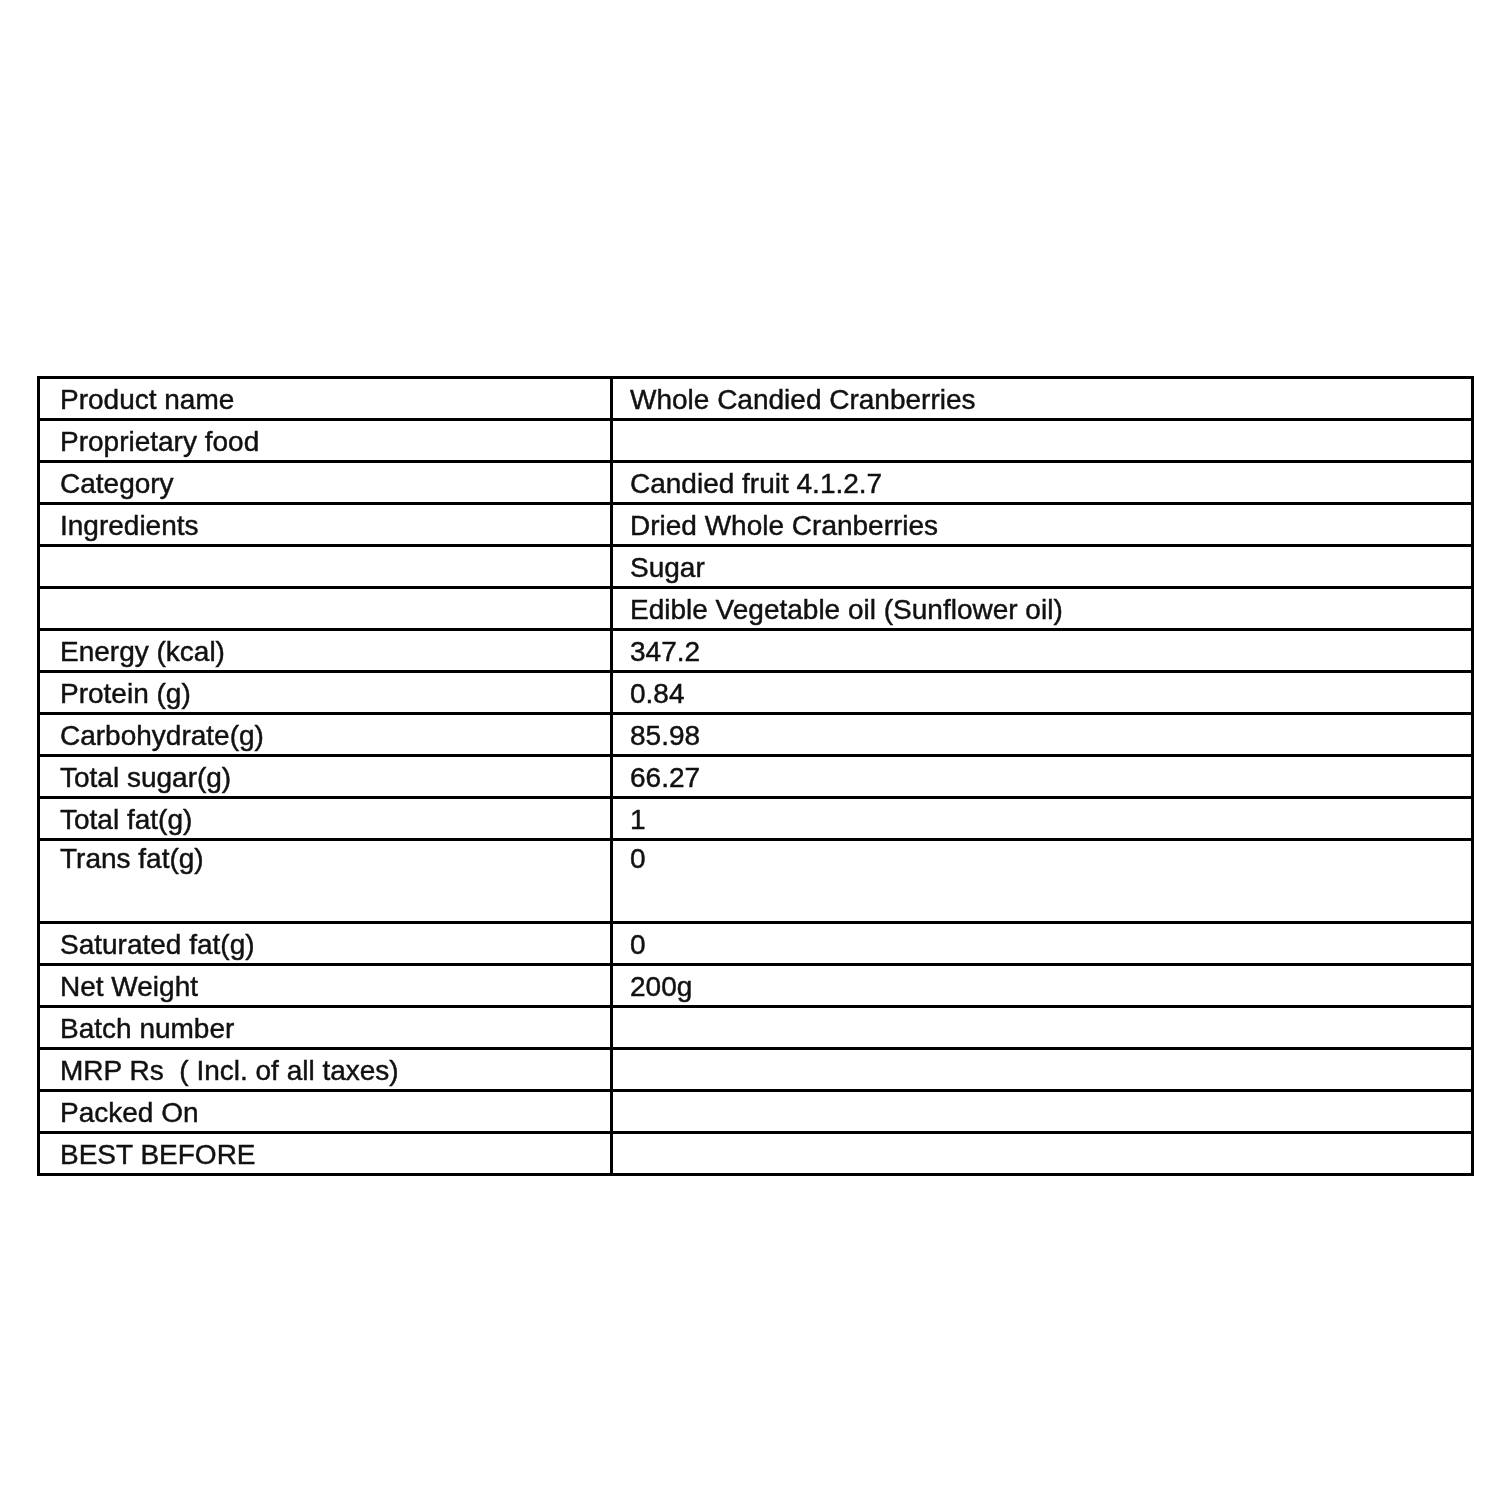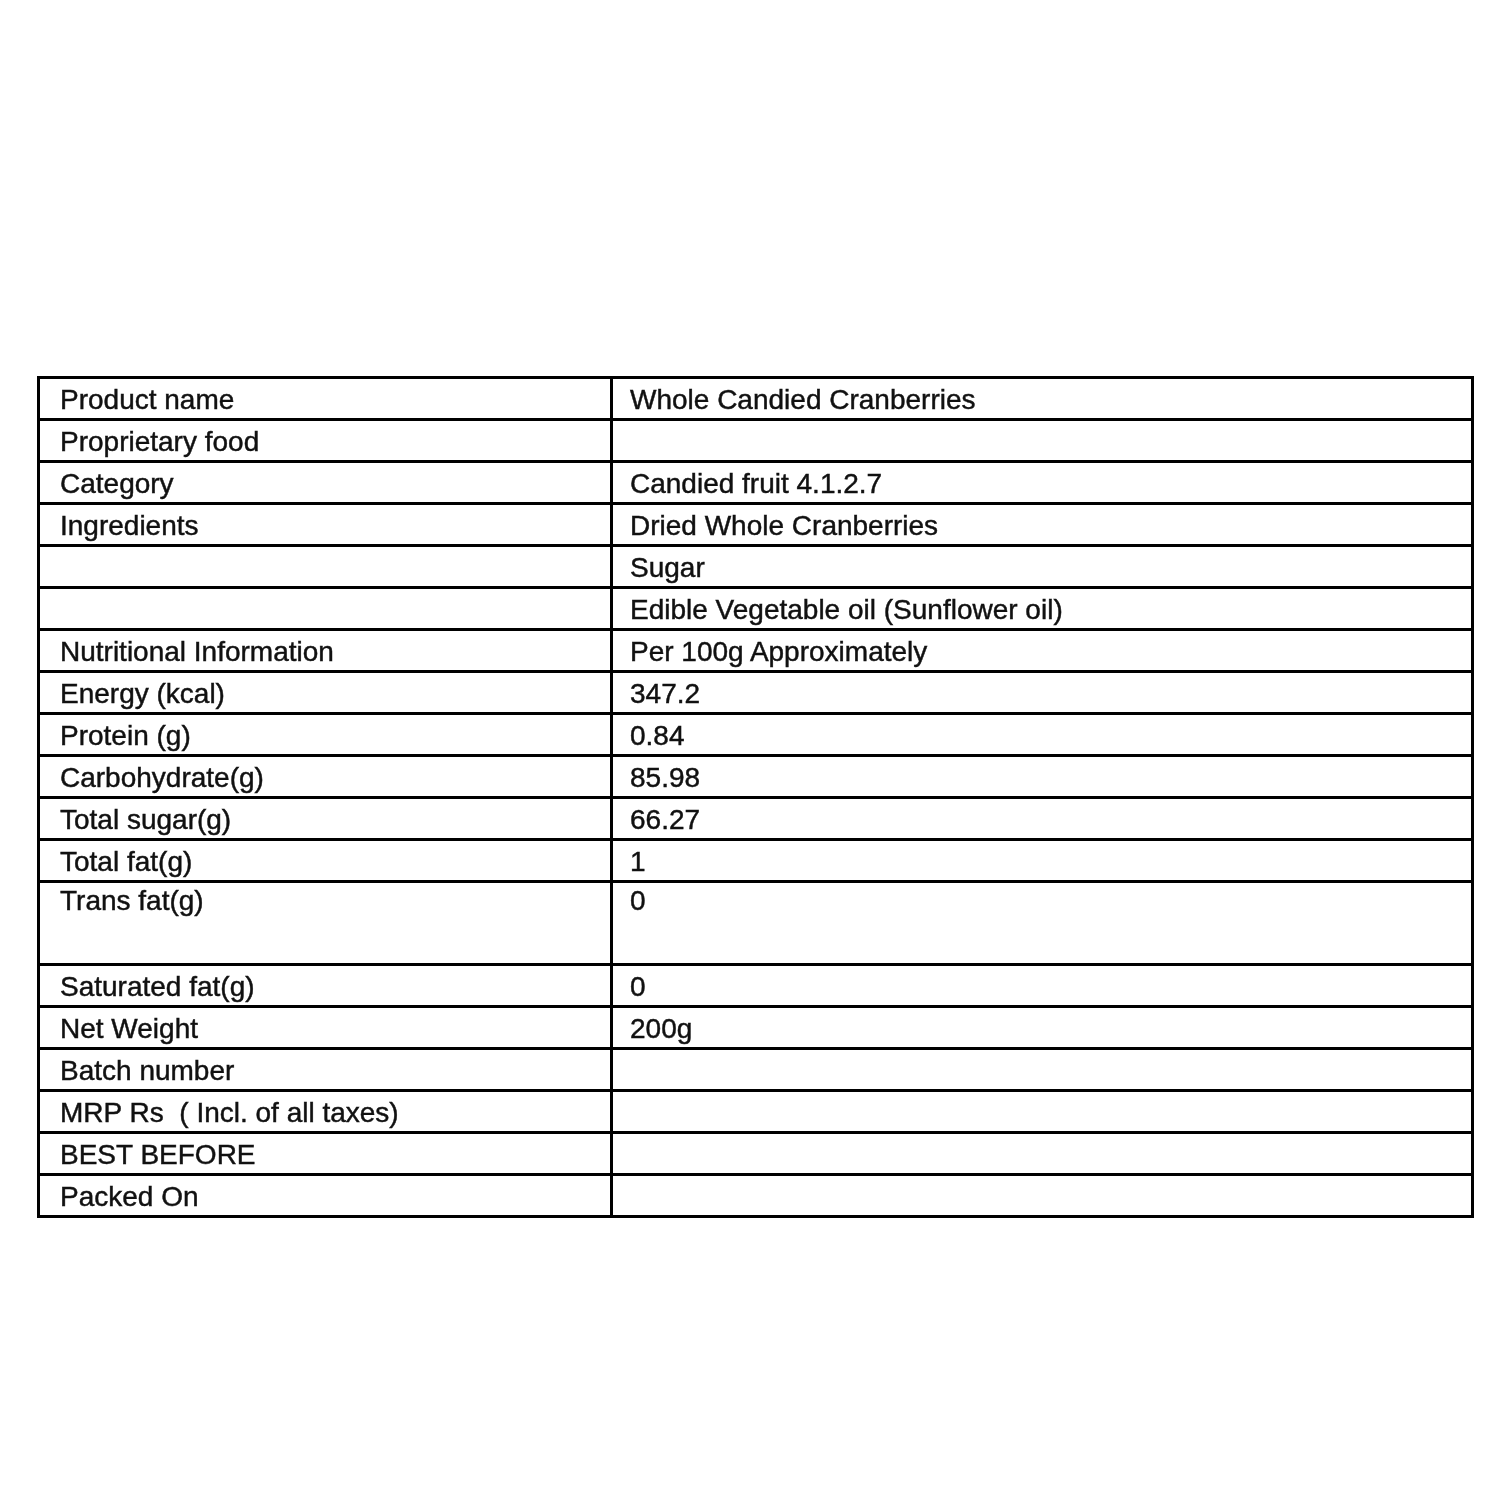--- a/index.html
+++ b/index.html
@@ -73,24 +73,20 @@
       </tr>
       <tr>
         <td class="label-cell"></td>
         <td class="value-cell">Sugar</td>
       </tr>
       <tr>
         <td class="label-cell"></td>
         <td class="value-cell">Edible Vegetable oil (Sunflower oil)</td>
       </tr>
       <tr>
-        <td class="label-cell">Nutritional Information</td>
-        <td class="value-cell">Per 100g Approximately</td>
-      </tr>
-      <tr>
         <td class="label-cell">Energy (kcal)</td>
         <td class="value-cell">347.2</td>
       </tr>
       <tr>
         <td class="label-cell">Protein (g)</td>
         <td class="value-cell">0.84</td>
       </tr>
       <tr>
         <td class="label-cell">Carbohydrate(g)</td>
         <td class="value-cell">85.98</td>
@@ -117,21 +113,21 @@
       </tr>
       <tr>
         <td class="label-cell">Batch number</td>
         <td class="value-cell"></td>
       </tr>
       <tr>
         <td class="label-cell">MRP Rs  ( Incl. of all taxes)</td>
         <td class="value-cell"></td>
       </tr>
       <tr>
-        <td class="label-cell">BEST BEFORE</td>
+        <td class="label-cell">Packed On</td>
         <td class="value-cell"></td>
       </tr>
       <tr>
-        <td class="label-cell">Packed On</td>
+        <td class="label-cell">BEST BEFORE</td>
         <td class="value-cell"></td>
       </tr>
     </tbody>
 </table>
 
 </body></html>

